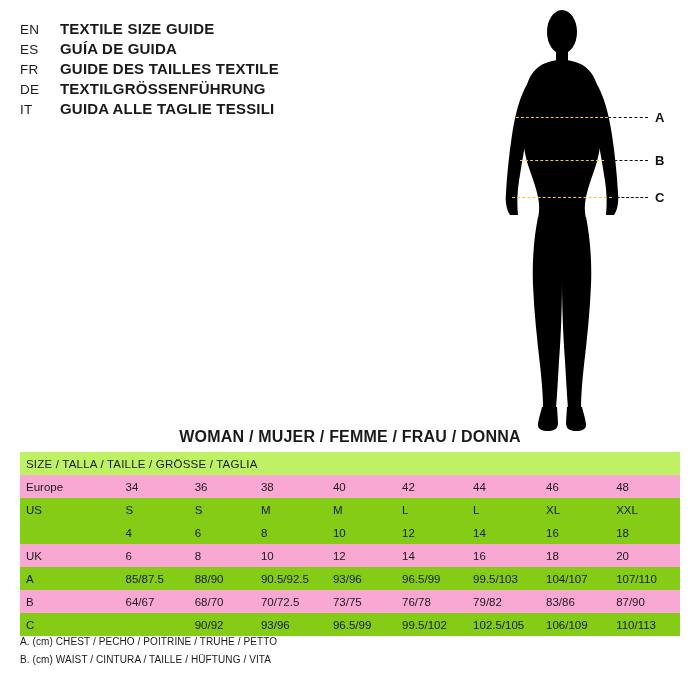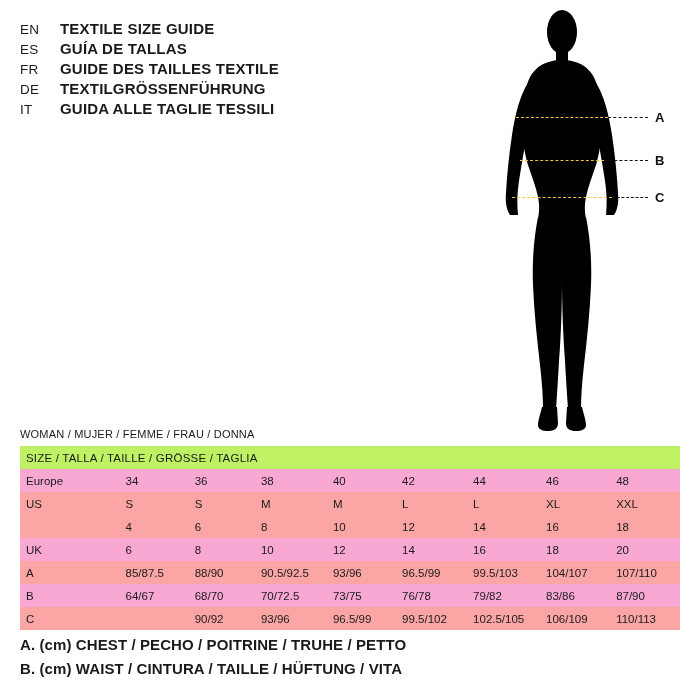--- a/index.html
+++ b/index.html
@@ -68,71 +68,72 @@
   }
 
   
   .table-wrap {
     position: absolute;
     top: 428px;
     left: 20px;
     width: 660px;
   }
   .woman-title {
-    font-size: 11px;
-    font-weight: normal;
+    font-size: 16px;
+    font-weight: bold;
     letter-spacing: 0.2px;
     margin-bottom: 6px;
+    text-align: center;
   }
   table.size-table {
     border-collapse: collapse;
     width: 660px;
     font-size: 11.5px;
   }
   table.size-table td {
     padding: 3px 4px 3px 6px;
     height: 17px;
     vertical-align: middle;
     white-space: nowrap;
   }
   tr.head-row td {
     background: #bef264;
     font-weight: normal;
     letter-spacing: 0.2px;
   }
-  tr.shade td { background: #fca5a5; }
+  tr.shade td { background: #84cc16; }
   tr.plain td { background: #f9a8d4; }
   td.col-label { width: 112px; }
   td.dcell { width: 68px; }
 
   
   .footnotes {
     position: absolute;
     left: 20px;
     top: 636px;
     width: 660px;
   }
   .footnote {
-    font-size: 15px;
-    font-weight: bold;
+    font-size: 10px;
+    font-weight: normal;
     letter-spacing: 0.1px;
     margin-bottom: 7px;
   }
 </style>
 </head>
 <body>
 
 <div class="lang-block">
   <div class="lang-row">
     <div class="lang-code">EN</div>
     <div class="lang-title">TEXTILE SIZE GUIDE</div>
   </div>
   <div class="lang-row">
     <div class="lang-code">ES</div>
-    <div class="lang-title">GUÍA DE TALLAS</div>
+    <div class="lang-title">GUÍA DE GUIDA</div>
   </div>
   <div class="lang-row">
     <div class="lang-code">FR</div>
     <div class="lang-title">GUIDE DES TAILLES TEXTILE</div>
   </div>
   <div class="lang-row">
     <div class="lang-code">DE</div>
     <div class="lang-title">TEXTILGRÖSSENFÜHRUNG</div>
   </div>
   <div class="lang-row">

